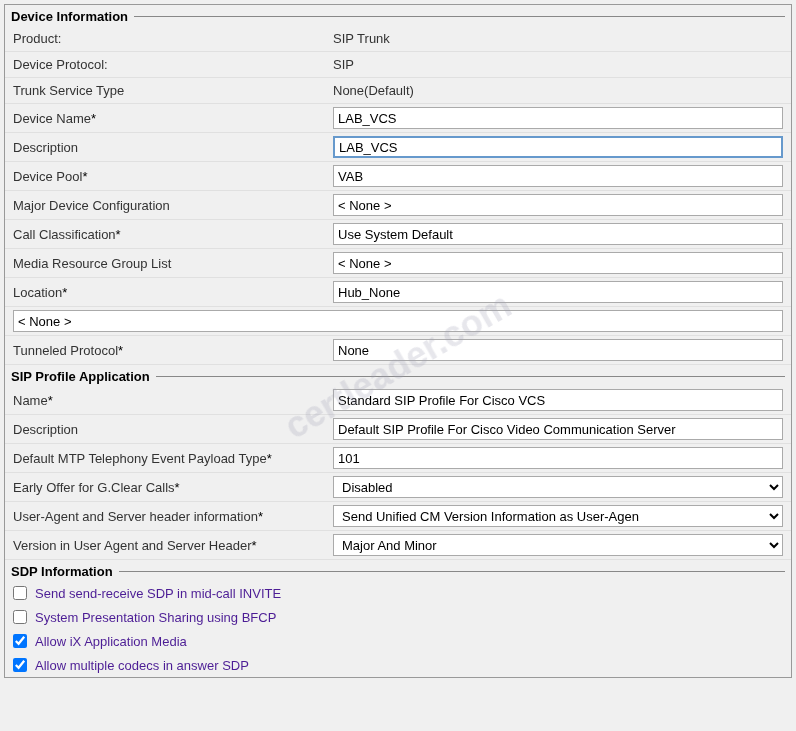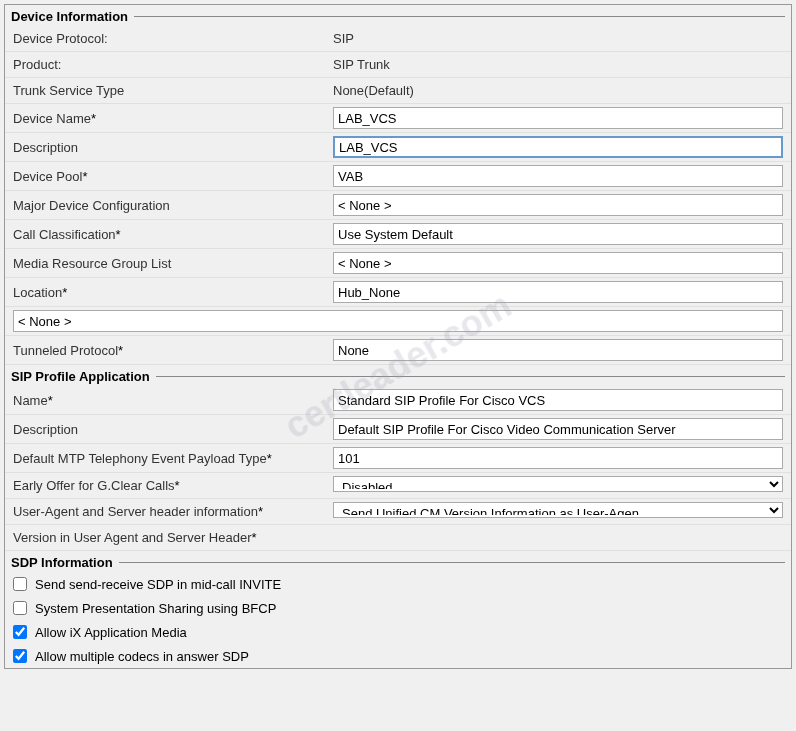--- a/index.html
+++ b/index.html
@@ -52,37 +52,37 @@
     }
     .text-input.highlighted {
       border: 2px solid #6699cc;
     }
     .select-input {
       width: 100%;
       padding: 2px 4px;
       border: 1px solid #aaa;
       font-size: 13px;
       background: #fff;
-      height: 16px;
+      height: 22px;
       appearance: auto;
     }
     .checkbox-row {
       display: flex;
       align-items: center;
       padding: 3px 8px;
       min-height: 24px;
     }
     .checkbox-row input[type="checkbox"] {
       margin-right: 8px;
       width: 14px;
       height: 14px;
     }
     .checkbox-label {
       font-size: 13px;
-      color: #000000;
+      color: #4c1d95;
     }
     .section-divider {
       display: flex;
       align-items: center;
       padding: 4px 6px 2px 6px;
       background: #f0f0f0;
     }
     .section-divider .divider-text {
       font-weight: bold;
       font-size: 13px;
@@ -114,27 +114,27 @@
 
 <div class="main-container">
 
   <div class="section">
     <div class="section-divider">
       <span class="divider-text">Device Information</span>
       <div class="divider-line"></div>
     </div>
 
     <div class="form-row">
+      <div class="form-label">Product:</div>
+      <div class="form-value static-value">SIP Trunk</div>
+    </div>
+
+    <div class="form-row">
       <div class="form-label">Device Protocol:</div>
       <div class="form-value static-value">SIP</div>
-    </div>
-
-    <div class="form-row">
-      <div class="form-label">Product:</div>
-      <div class="form-value static-value">SIP Trunk</div>
     </div>
 
     <div class="form-row">
       <div class="form-label">Trunk Service Type</div>
       <div class="form-value static-value">None(Default)</div>
     </div>
 
     <div class="form-row">
       <div class="form-label">Device Name<span class="required">*</span></div>
       <div class="form-value">
@@ -238,20 +238,25 @@
       <div class="form-label">User-Agent and Server header information<span class="required">*</span></div>
       <div class="form-value">
         <select class="select-input">
           <option>Send Unified CM Version Information as User-Agen</option>
         </select>
       </div>
     </div>
 
     <div class="form-row">
       <div class="form-label">Version in User Agent and Server Header<span class="required">*</span></div>
+      <div class="form-value">
+        <select class="select-input">
+          <option>Major And Minor</option>
+        </select>
+      </div>
     </div>
   </div>
 
   <div class="section">
     <div class="section-divider">
       <span class="divider-text">SDP Information</span>
       <div class="divider-line"></div>
     </div>
 
     <div class="checkbox-row">

